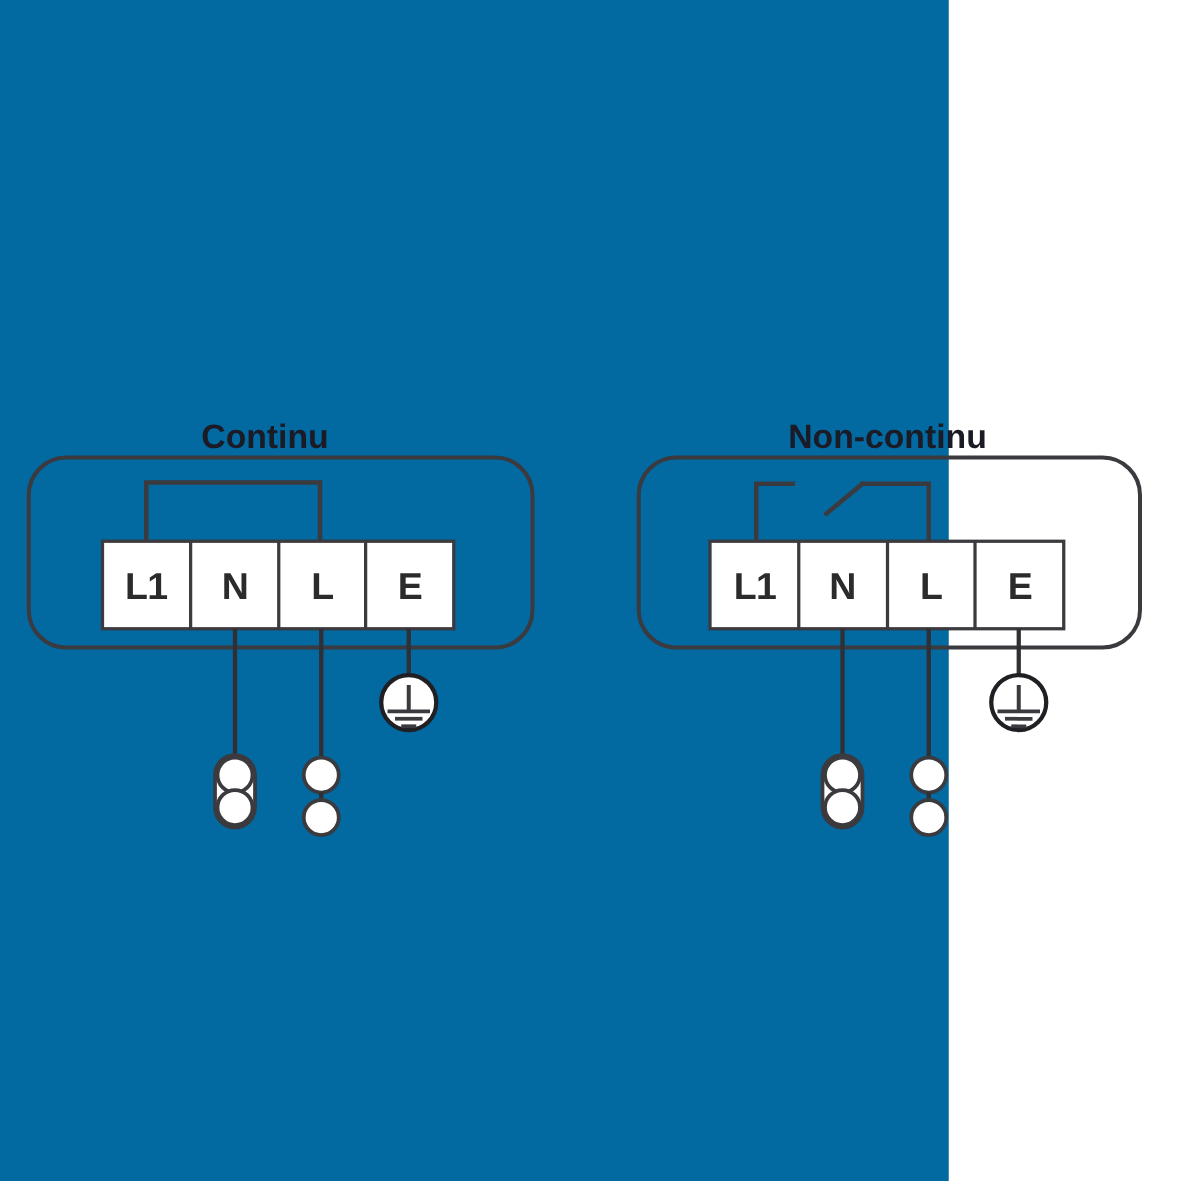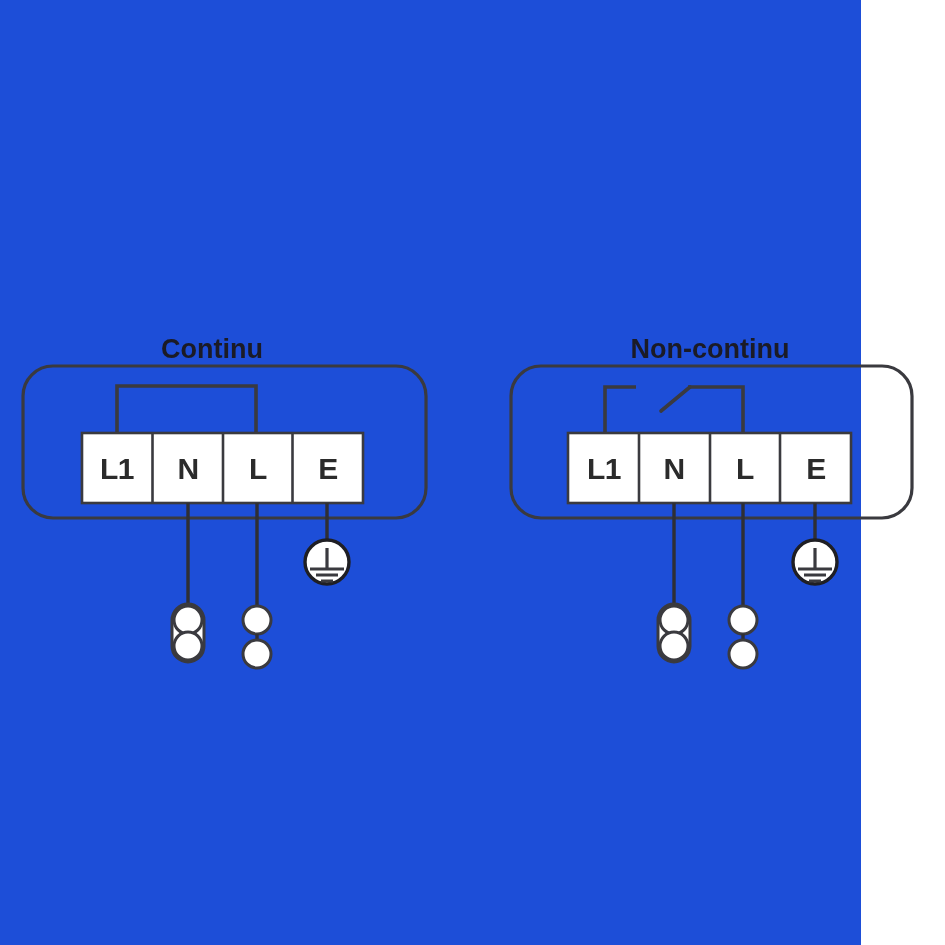--- a/index.html
+++ b/index.html
@@ -9,23 +9,23 @@
     background: #ffffff;
   }
   body {
     width: 945px;
     height: 945px;
     overflow: hidden;
     font-family: "Liberation Sans", sans-serif;
   }
   #stage {
     position: relative;
-    width: 861px;
+    width: 759px;
     height: 945px;
-    background: #1d4ed8;
+    background: #0369a1;
   }
   #diagram-svg {
     position: absolute;
     left: 0;
     top: 0;
     width: 945px;
     height: 945px;
     display: block;
   }
   .panel-title {

